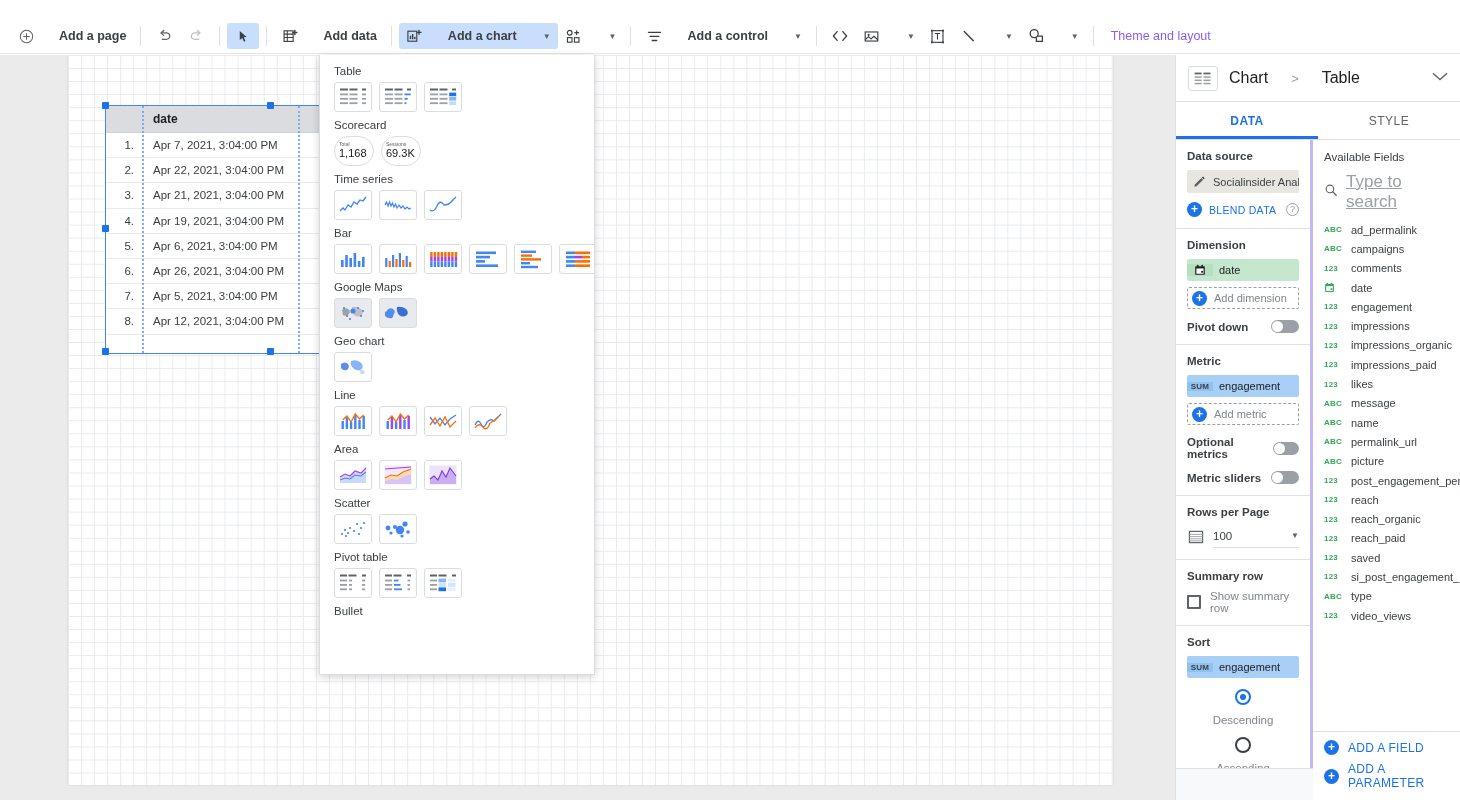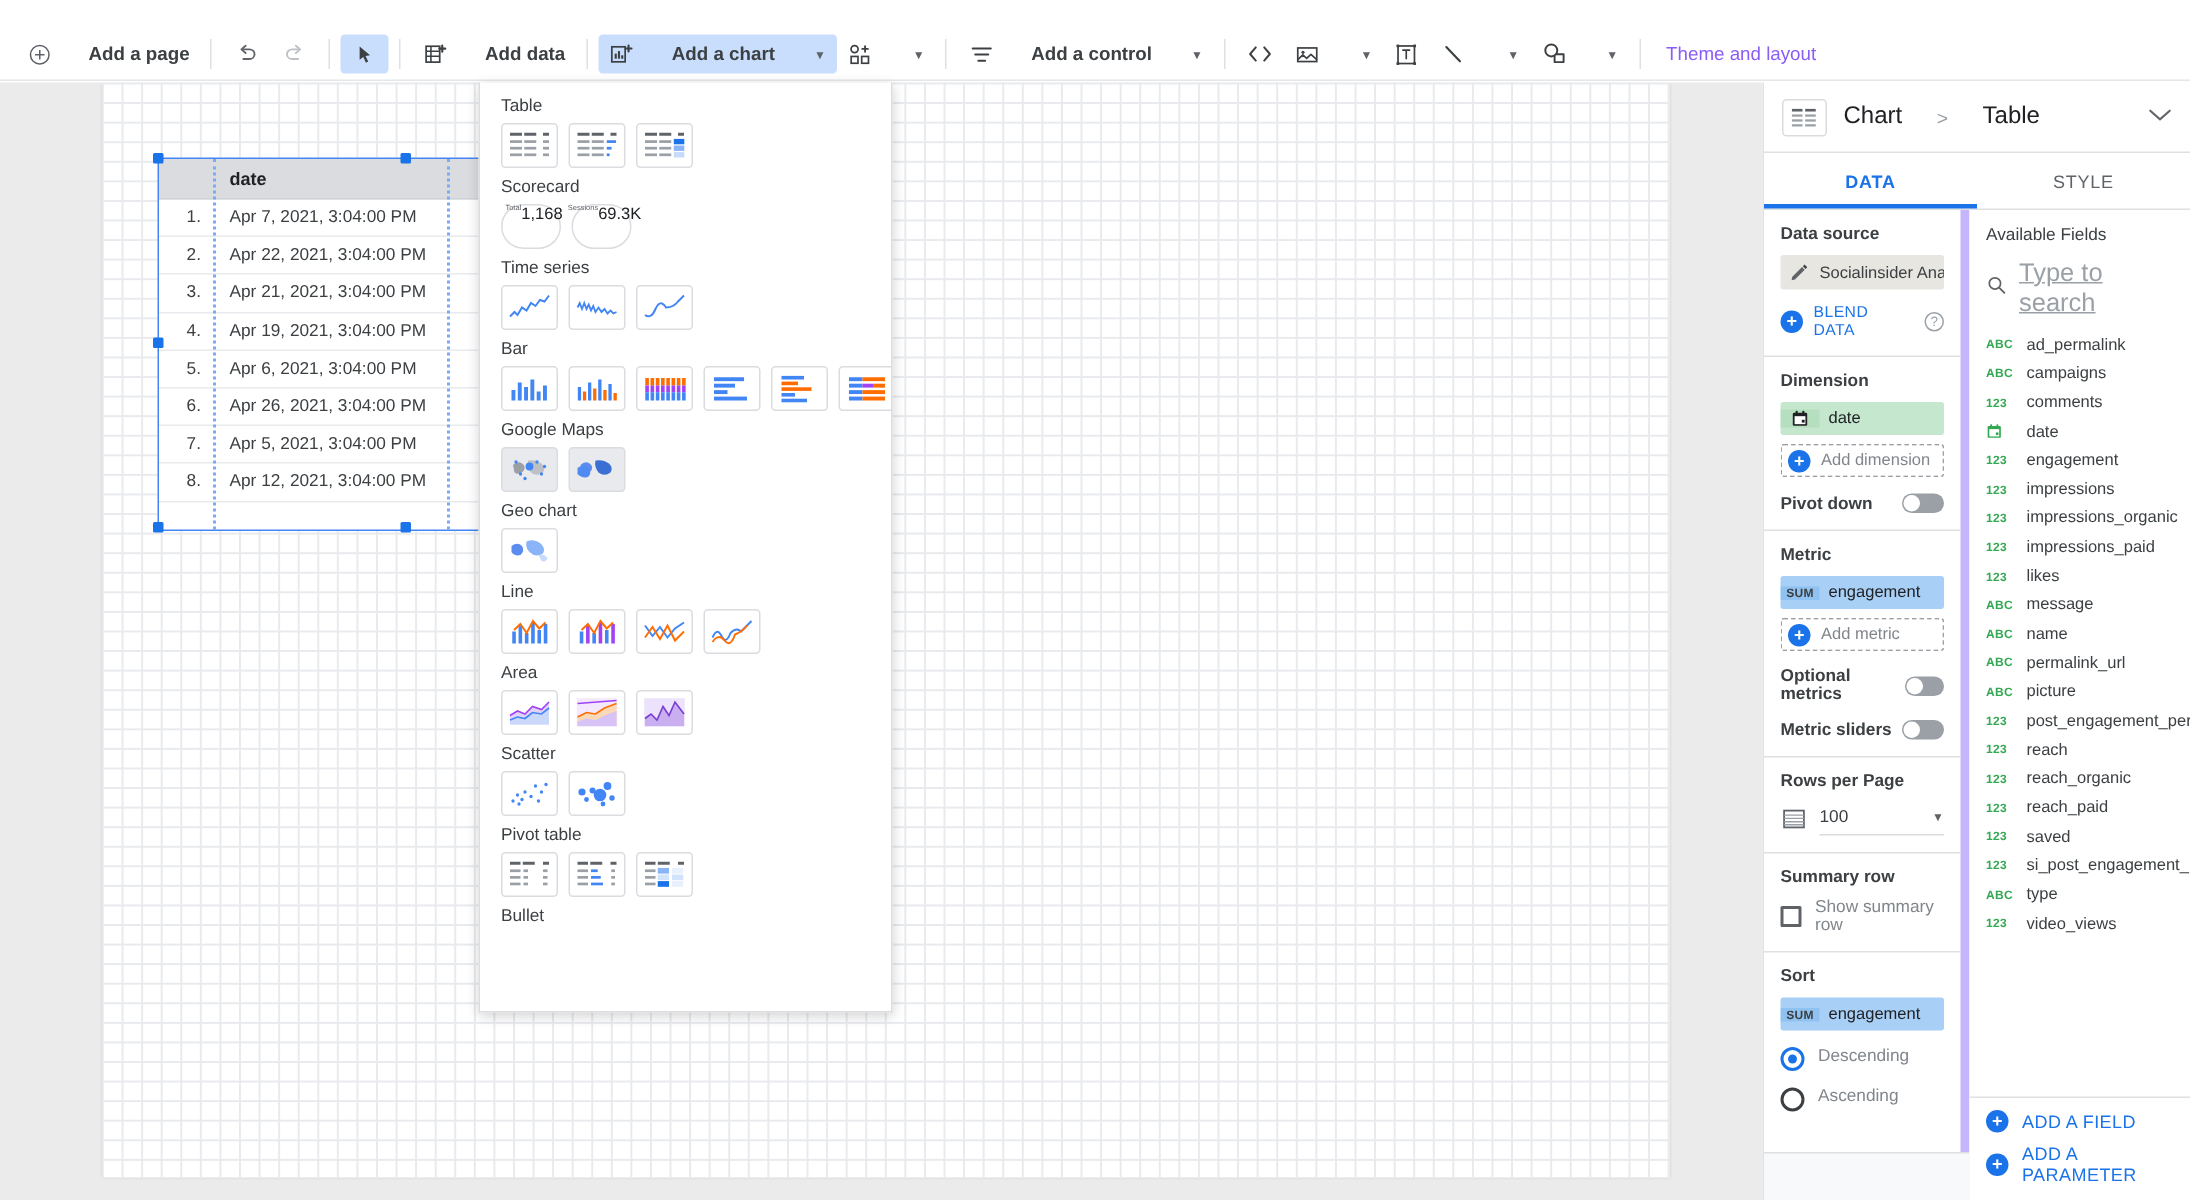--- a/index.html
+++ b/index.html
@@ -86,21 +86,21 @@
   .cm-row { display: flex; gap: 7px; flex-wrap: nowrap; }
   .cm-tile {
     width: 38px; height: 30px; border: 1px solid #dadce0; border-radius: 3px;
     background: #fff; display: flex; align-items: center; justify-content: center;
     cursor: default; flex: 0 0 auto;
   }
   .cm-tile.gray { background: #e8eaed; }
   .cm-tile svg { display: block; }
   .sc-tile {
     width: 40px; height: 30px; border:1px solid #dadce0; border-radius:15px; background:#fff;
-    display:flex; flex-direction:row; align-items:flex-start; justify-content:center;
+    display:flex; flex-direction:column; align-items:flex-start; justify-content:center;
     padding-left: 4px; flex: 0 0 auto;
   }
   .sc-lbl { font-size: 5px; color: #5f6368; line-height: 1; }
   .sc-val { font-size: 11px; color: #202124; line-height: 1.1; }
   .cm-fade {
     position:absolute; left:1px; right:1px; bottom:0; height:22px;
     background: linear-gradient(to bottom, rgba(255,255,255,0) 0%, #fff 70%);
     pointer-events:none;
   }
 
@@ -121,21 +121,21 @@
   .rp-sep { color: #9aa0a6; font-size: 13px; }
   .rp-chev { margin-left: auto; color: #5f6368; font-size: 11px; }
   .rp-tabs { height: 38px; display: flex; border-bottom: 1px solid #e0e0e0; }
   .rp-tab {
     flex: 1; display:flex; align-items:center; justify-content:center;
     font-size: 12px; letter-spacing: .5px; color: #5f6368; cursor: default;
   }
   .rp-tab.active { color: #1a73e8; box-shadow: inset 0 -3px 0 #1a73e8; font-weight: bold; }
 
   .rp-body { display: flex; height: 660px; }
-  .rp-left { width: 137px; border-right: 6px solid #c4b5fd; background: #fff; overflow:hidden; }
+  .rp-left { width: 137px; border-right: 3px solid #c4b5fd; background: #fff; overflow:hidden; }
   .rp-right { width: 147px; background: #fff; position: relative; overflow: hidden; }
 
   .sec { padding: 10px 11px 11px 11px; border-bottom: 1px solid #e0e0e0; }
   .sec-t { font-size: 11.5px; font-weight: bold; color: #3c4043; margin-bottom: 8px; }
   .ds-pill {
     display:flex; align-items:center; height: 23px; background:#e8e6e1;
     border-radius: 2px; overflow:hidden;
   }
   .ds-pen { width:24px; display:flex; align-items:center; justify-content:center; flex:0 0 auto; }
   .ds-name { font-size: 11px; color: #3c4043; padding-left: 2px; white-space: nowrap; overflow: hidden; }
@@ -184,21 +184,21 @@
   .sel-val {
     flex:1; display:flex; align-items:center; font-size:11.5px; color:#3c4043;
     border-bottom:1px solid #dadce0; height:22px; padding-bottom:2px;
   }
   .sel-caret { margin-left:auto; font-size:8px; color:#5f6368; }
 
   .cbrow { display:flex; align-items:center; gap:9px; }
   .cbox { width:14px; height:14px; border:2px solid #5f6368; border-radius:1px; flex:0 0 auto; }
   .cb-lbl { font-size:11.5px; color:#80868b; }
 
-  .radiorow { display:flex; gap:9px; margin-top: 11px; }
+  .radiorow { display:flex; align-items:center; gap:9px; margin-top: 11px; flex-direction: column; }
   .radio {
     width:16px; height:16px; border:2px solid #3c4043; border-radius:50%; flex:0 0 auto; position:relative;
   }
   .radio.on { border-color:#1a73e8; }
   .radio.on::after {
     content:''; position:absolute; left:3px; top:3px; width:6px; height:6px;
     border-radius:50%; background:#1a73e8;
   }
   .rd-lbl { font-size:11.5px; color:#80868b; }
 

